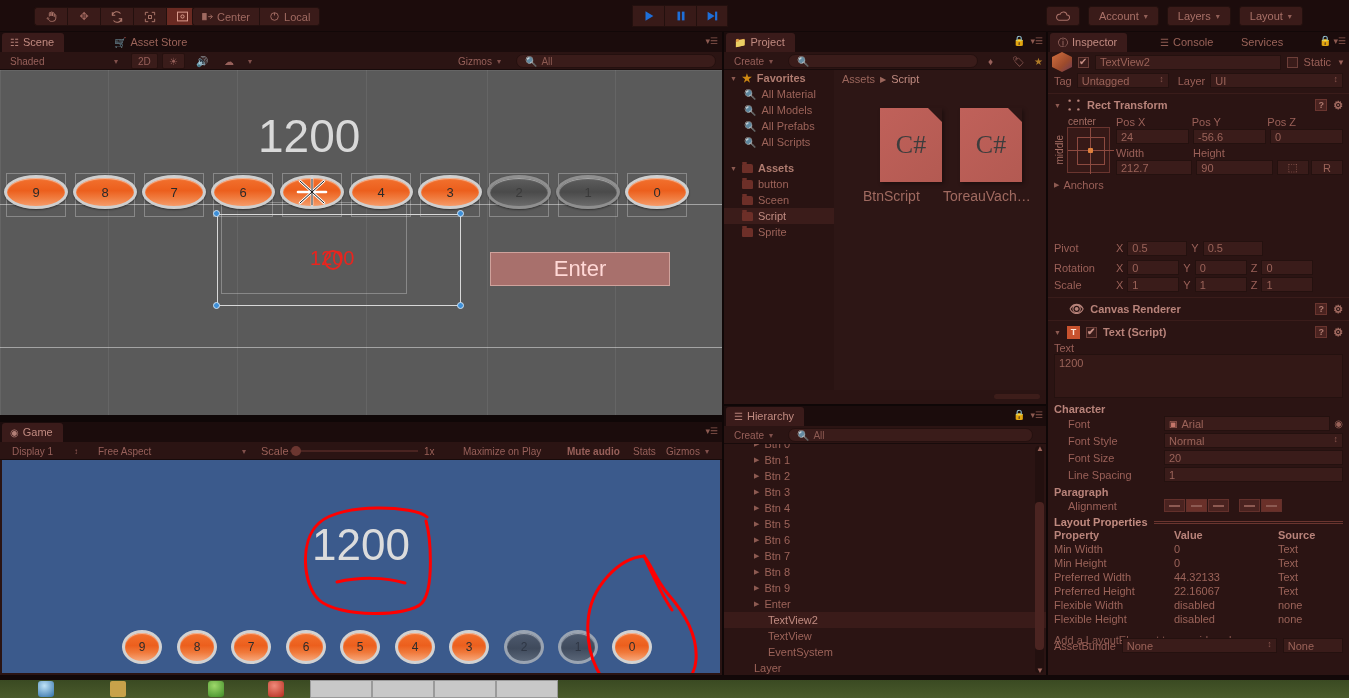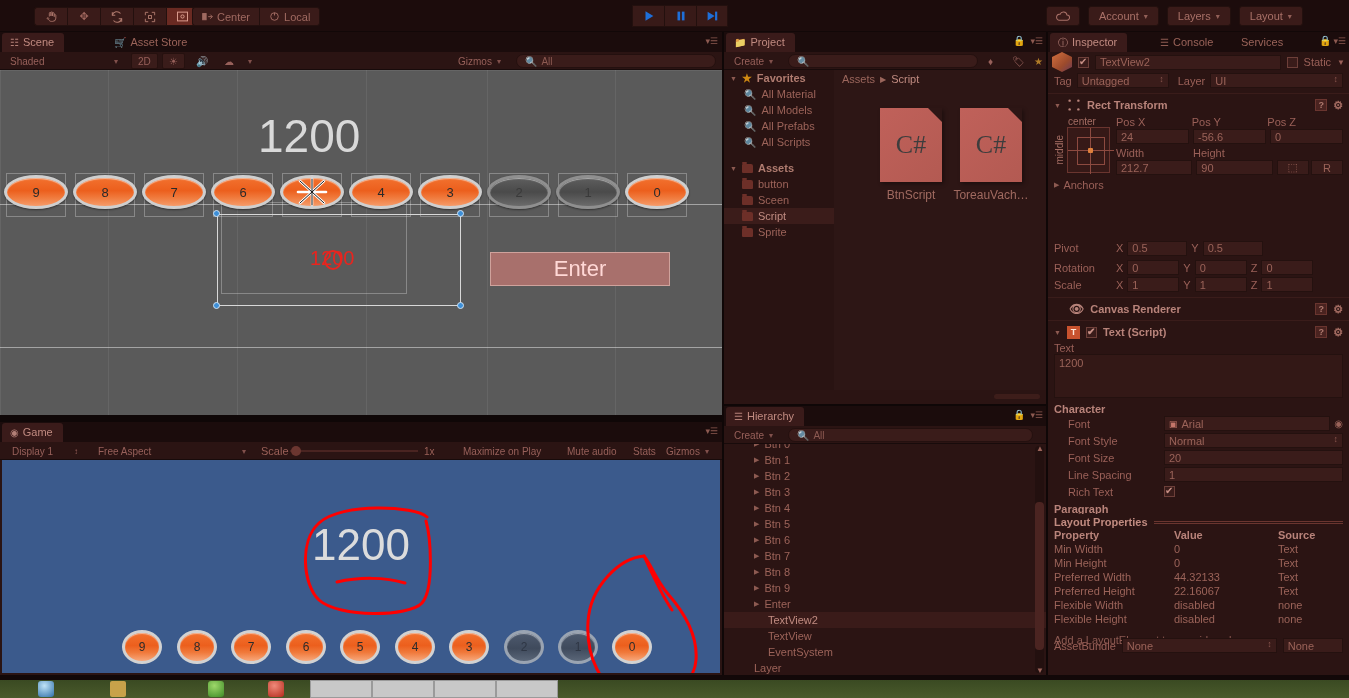--- a/index.html
+++ b/index.html
@@ -142,21 +142,21 @@
     position:absolute; width:62px; height:74px;
     background:linear-gradient(135deg,#c0615a 0%, #b35a52 100%);
     box-shadow:2px 2px 4px rgba(0,0,0,.35);
     display:flex; align-items:center; justify-content:center;
     color:#3d3d3d; font-size:26px; font-family:"Liberation Serif",serif;
   }
   .csfile:after{
     content:""; position:absolute; right:0; top:0; border-width:0 14px 14px 0;
     border-style:solid; border-color:transparent #2d1615 transparent transparent;
   }
-  .csname{ position:absolute; width:96px; text-align:center; font-size:12px; color:#a06a60;}
+  .csname{ position:absolute; width:96px; text-align:left; font-size:14px; color:#a06a60;}
 
   
   #hierarchy{ left:724px; top:406px; width:322px; height:269px; background:#2b1413;}
   .h-row{ height:16px; display:flex; align-items:center; gap:5px; font-size:11px; color:#9c6359; white-space:nowrap;}
   .h-row.sel{ background:#3a1b19; color:#c08b81;}
   .scroll{ position:absolute; right:2px; width:9px; background:#23100f; border-radius:4px;}
   .scroll .thumb{ position:absolute; left:0; width:9px; background:#4b2421; border-radius:4px;}
 
   
   #inspector{ left:1048px; top:32px; width:301px; height:643px; background:#2b1413;}
@@ -426,21 +426,21 @@
       <div class="tbtn flat drop" style="position:absolute; left:92px; top:1px; width:160px; justify-content:flex-start;">
         <span style="flex:1; text-align:left;">Free Aspect</span>
       </div>
       <span class="lbl" style="position:absolute; left:261px; top:3px;">Scale</span>
       <div style="position:absolute; left:290px; top:8px; width:128px; height:2px; background:#4a2421;"></div>
       <div style="position:absolute; left:291px; top:4px; width:10px; height:10px; border-radius:50%; background:#6b3630;"></div>
       <span class="lbl" style="position:absolute; left:424px; top:4px; font-size:10px;">1x</span>
       <div class="tbtn flat" style="position:absolute; left:457px; top:1px;">
           <span>Maximize on Play</span>
         </div>
-      <div class="tbtn flat" style="position:absolute; left:561px; top:1px;">
+      <div class="tbtn flat" style="position:absolute; left:561px; top:1px;font-weight:bold;">
           <span>Mute audio</span>
         </div>
       <div class="tbtn flat" style="position:absolute; left:627px; top:1px;">
           <span>Stats</span>
         </div>
       <div class="tbtn flat drop" style="position:absolute; left:660px; top:1px;">
           <span>Gizmos</span>
         </div>
     </div>
 
@@ -878,24 +878,20 @@
             </div>
         </div>
 
         <div style="display:flex; align-items:center; gap:4px; height:17px;">
           <span class="lbl" style="width:106px; padding-left:14px;">Line Spacing</span>
           <div class="field" style="flex:1;">
               <span>1</span>
             </div>
         </div>
 
-        <div style="display:flex; align-items:center; gap:4px; height:17px;">
-          <span class="lbl" style="width:106px; padding-left:14px;">Rich Text</span>
-          <div class="chk on"></div>
-        </div>
 
         <div style="font-weight:bold; color:#b8837a; margin-top:3px;">Paragraph</div>
         <div style="display:flex; align-items:center; gap:4px; height:15px; overflow:hidden;">
           <span class="lbl" style="width:106px; padding-left:14px;">Alignment</span>
           <div style="display:flex; gap:1px;">
             <div class="alignbtn">
                 <div class="ln"></div>
               </div>
             <div class="alignbtn" style="background:#6a3029;">
                 <div class="ln"></div>

